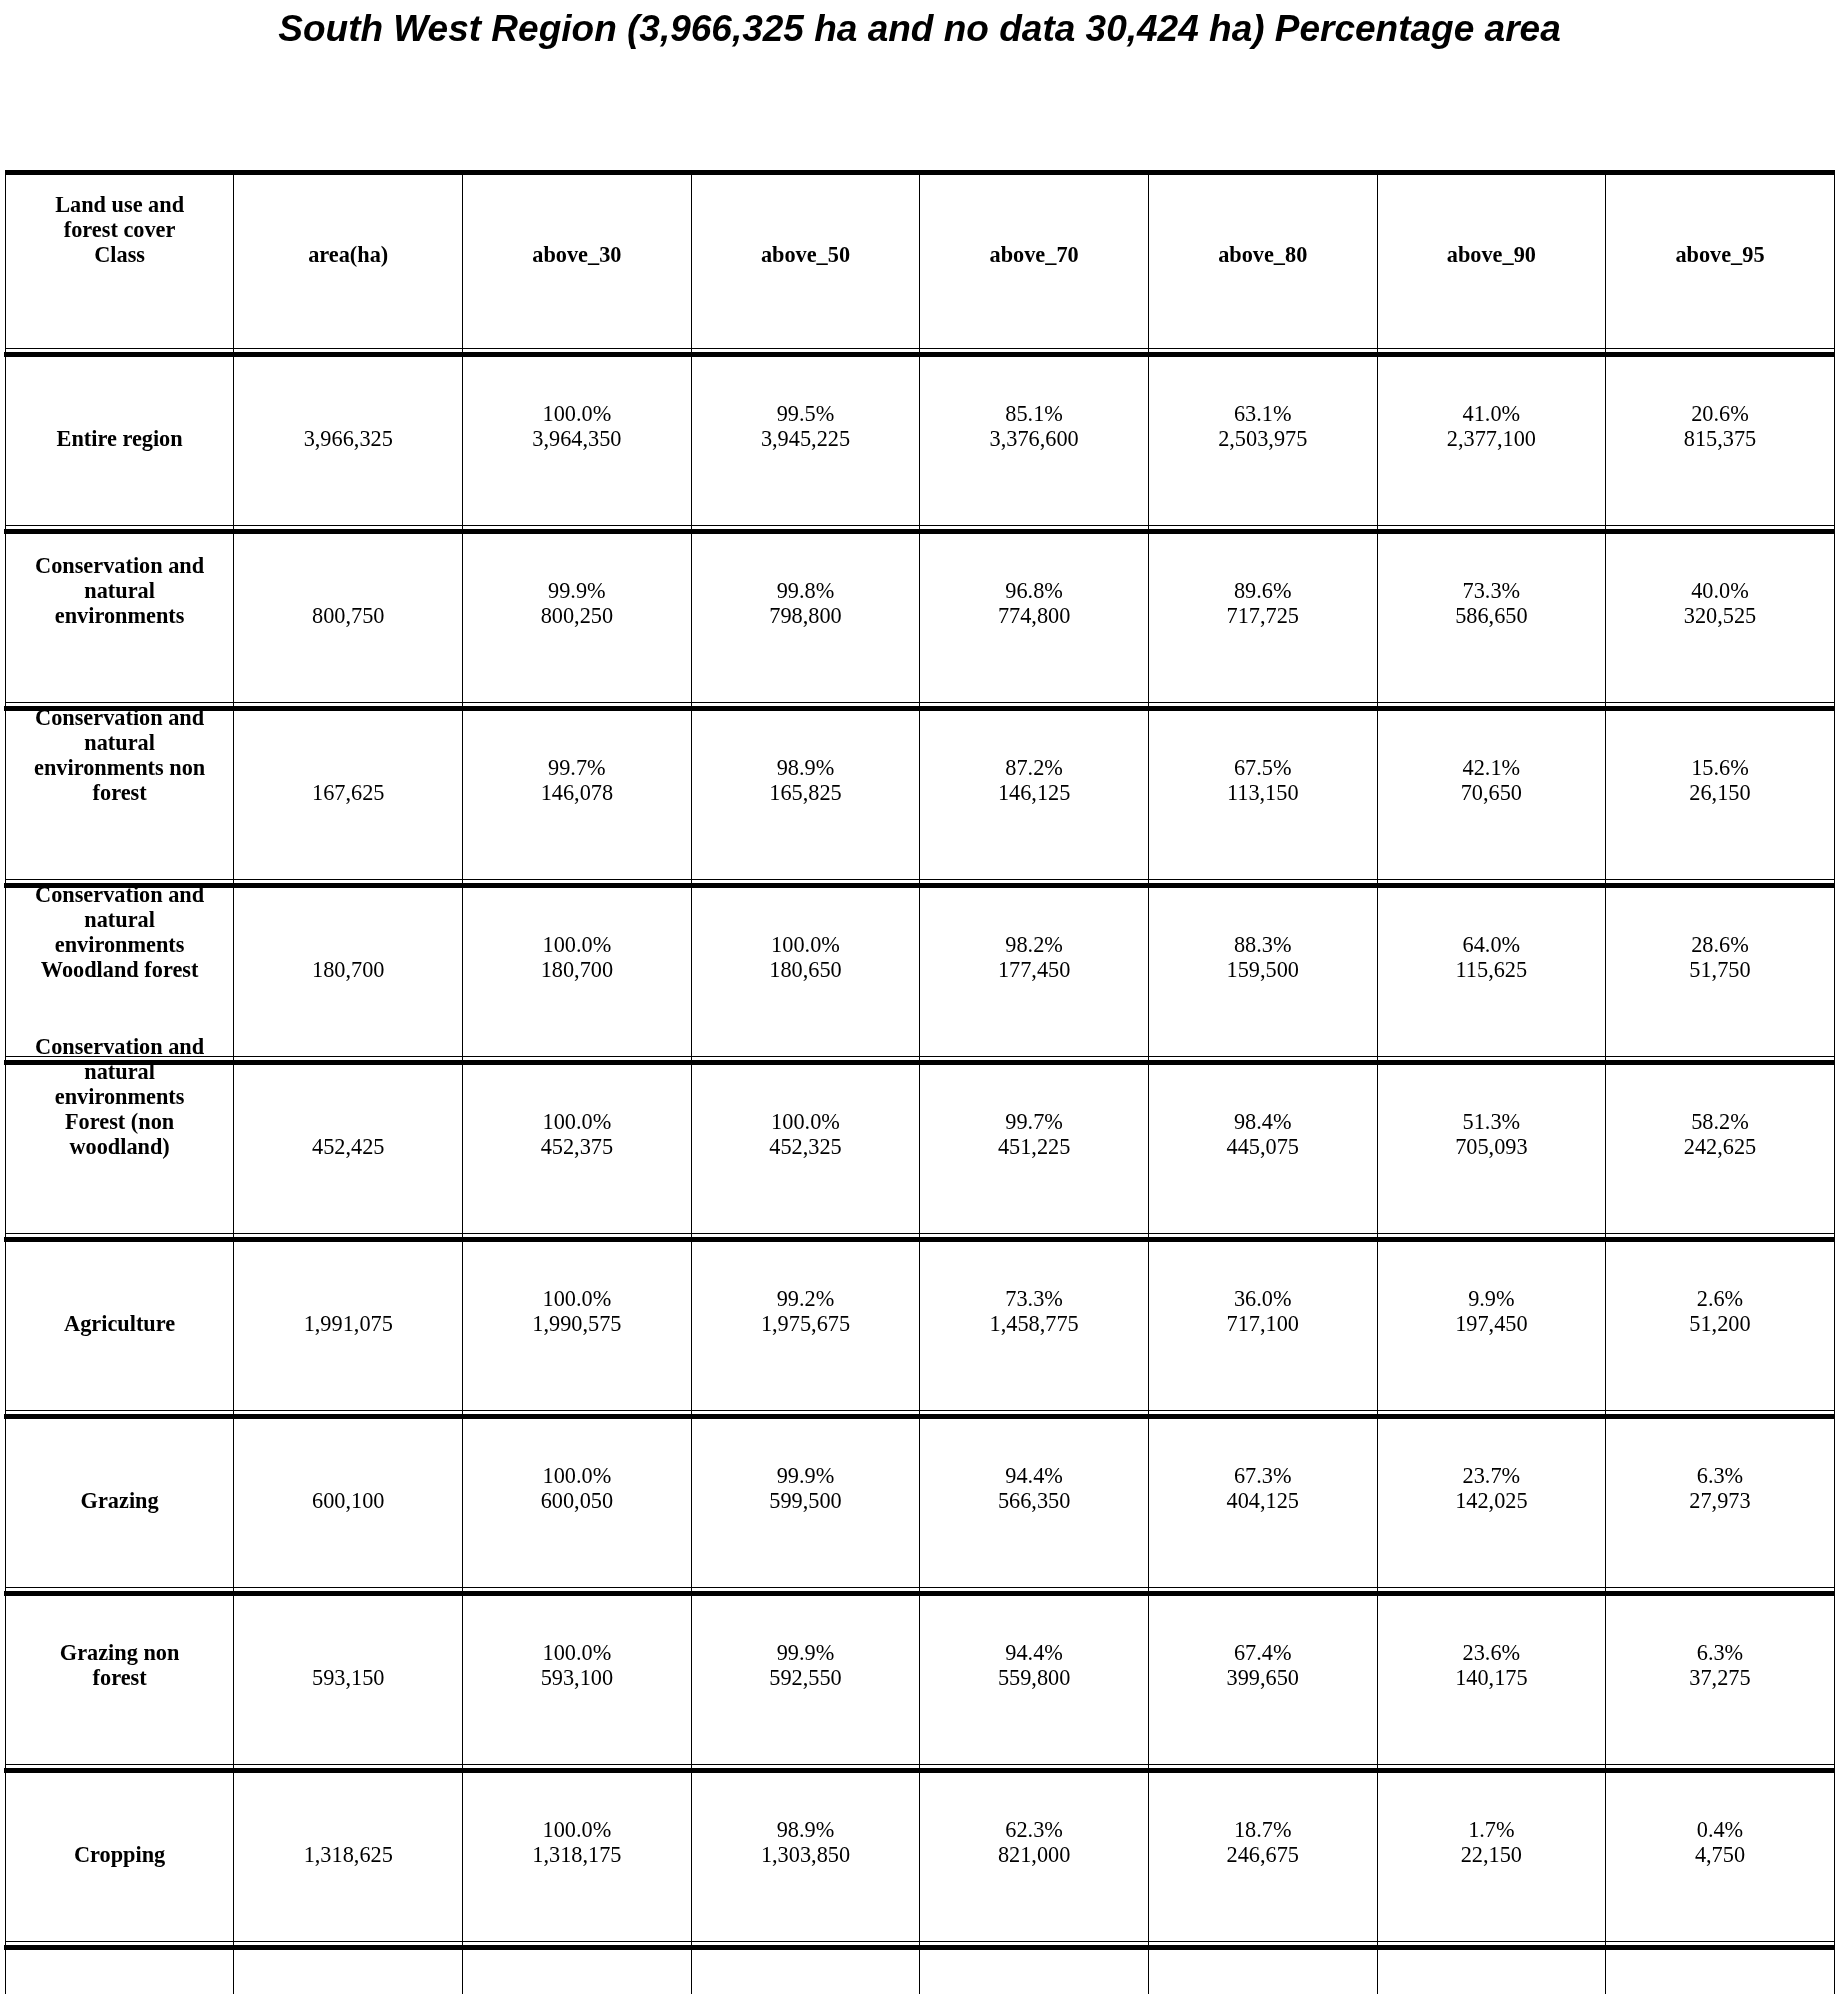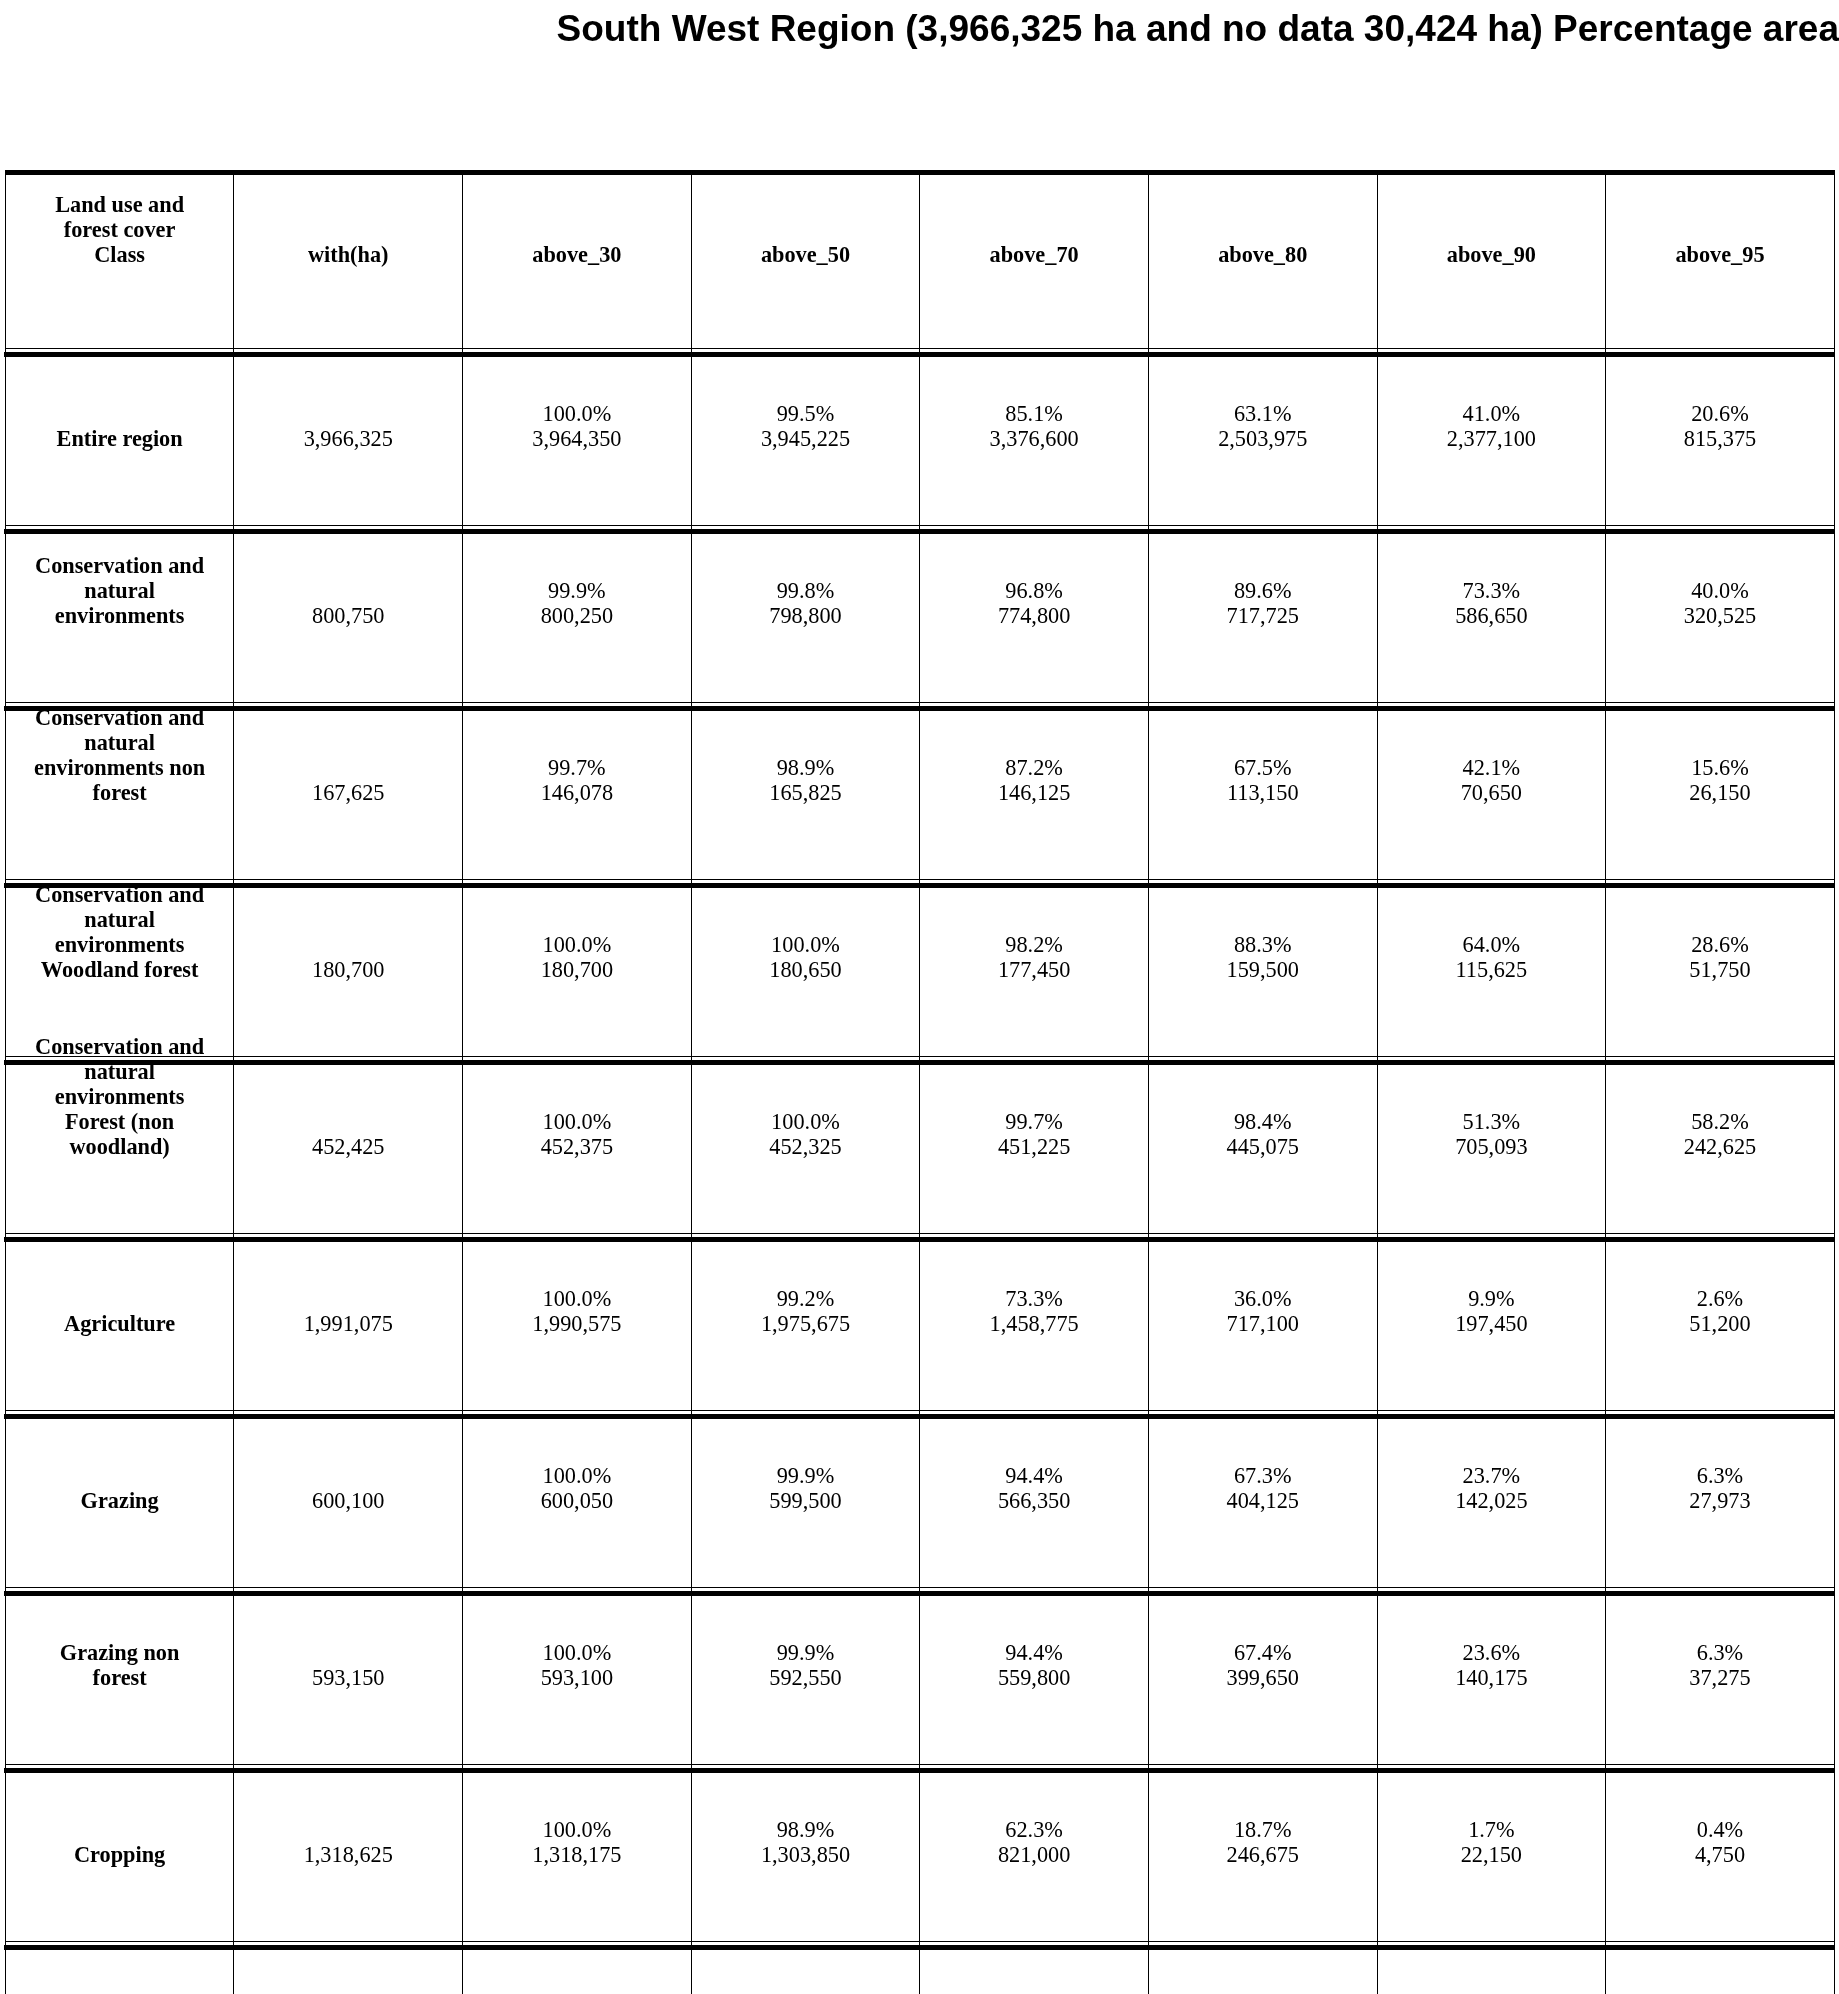--- a/index.html
+++ b/index.html
@@ -1,21 +1,21 @@
 <!DOCTYPE html>
 <html style="font-size:6.4px"><head>
 <meta charset="utf-8">
 <style>
   html,body{margin:0;padding:0;background:#ffffff;}
   .page{position:relative;width:1839px;height:2549px;background:#fff;font-family:"Liberation Serif",serif;overflow:hidden;}
 
   
-  .title{position:absolute;top:5.6px;left:0;width:100%;text-align:right;
+  .title{position:absolute;top:5.6px;left:0;width:100%;text-align:center;
          font-family:"Liberation Sans",sans-serif;font-weight:bold;
-         font-size:37px;line-height:45px;color:#000;}
+         font-size:37px;line-height:45px;color:#000;font-style:italic;}
 
   
   .data-table{position:absolute;top:170px;left:4.8px;width:1830px;
               border-collapse:collapse;table-layout:fixed;
               border:1.6px solid #000;border-top-width:5.6px;border-bottom-width:5.6px;}
   thead tr{height:176px;font-family:Liberation Serif, serif;}
   tbody tr{height:177px;}
   th,td{border-left:1.6px solid #000;border-right:1.6px solid #000;position:relative;padding:0;vertical-align:top;background:#fff;}
   tbody td{border-top:1.6px solid #000;}
   
@@ -39,21 +39,21 @@
         <tr>
           <th>
             <div class="anchor">
               <div class="ln hl">Land use and</div>
               <div class="ln hl">forest cover</div>
               <div class="ln hl">Class</div>
             </div>
           </th>
           <th>
             <div class="anchor">
-              <div class="ln hl">with(ha)</div>
+              <div class="ln hl">area(ha)</div>
             </div>
           </th>
           <th>
             <div class="anchor">
               <div class="ln hl">above_30</div>
             </div>
           </th>
           <th>
             <div class="anchor">
               <div class="ln hl">above_50</div>

